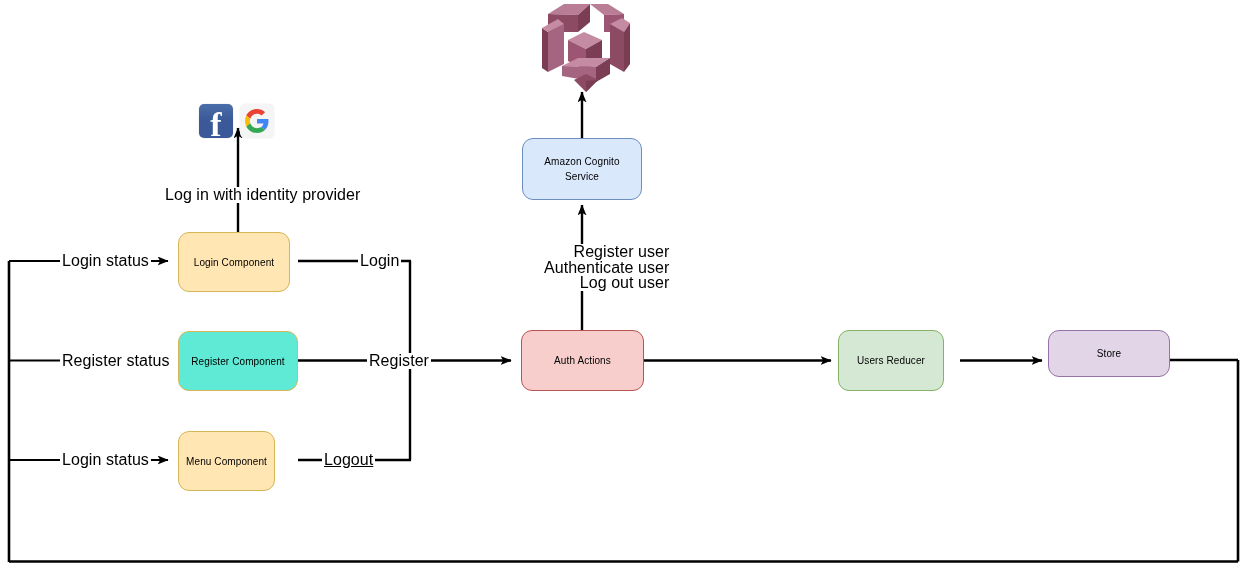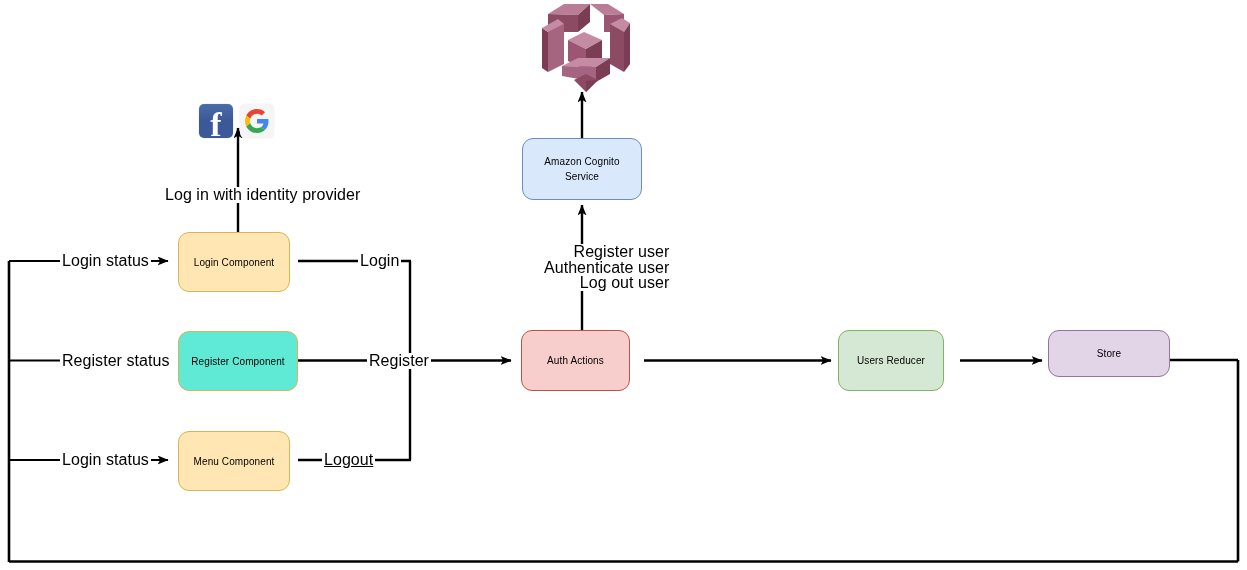--- a/index.html
+++ b/index.html
@@ -198,30 +198,30 @@
   </div>
 
   <div class="node" style="left:178px; top:232px; width:112px; height:60px; background:#ffe6b3; border-color:#d6b656;">
     <span>Login Component</span>
   </div>
 
   <div class="node" style="left:178px; top:331px; width:120px; height:60px; background:#5eead4; border-color:#d6b656;">
     <span>Register Component</span>
   </div>
 
-  <div class="node" style="left:178px; top:431px; width:112px; height:60px; background:#ffe6b3; border-color:#d6b656;">
+  <div class="node" style="left:178px; top:431px; width:97px; height:60px; background:#ffe6b3; border-color:#d6b656;">
     <span>Menu Component</span>
   </div>
 
   <div class="node" style="left:522px; top:138px; width:120px; height:62px; background:#dae8fc; border-color:#6c8ebf; white-space:pre-line;">
     <span style="white-space:pre-line;">Amazon Cognito
 Service</span>
   </div>
 
-  <div class="node" style="left:521px; top:330px; width:109px; height:61px; background:#f8cecc; border-color:#b85450;">
+  <div class="node" style="left:521px; top:330px; width:123px; height:61px; background:#f8cecc; border-color:#b85450;">
     <span>Auth Actions</span>
   </div>
 
   <div class="node" style="left:838px; top:330px; width:106px; height:61px; background:#d5e8d4; border-color:#82b366;">
     <span>Users Reducer</span>
   </div>
 
   <div class="node" style="left:1048px; top:330px; width:122px; height:47px; background:#e1d5e7; border-color:#9673a6;">
     <span>Store</span>
   </div>

